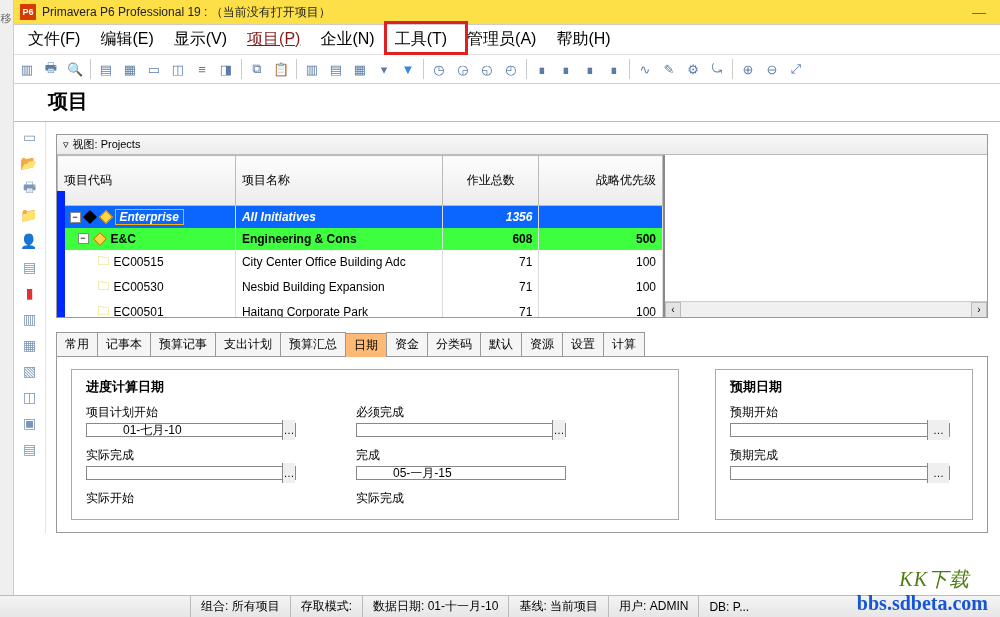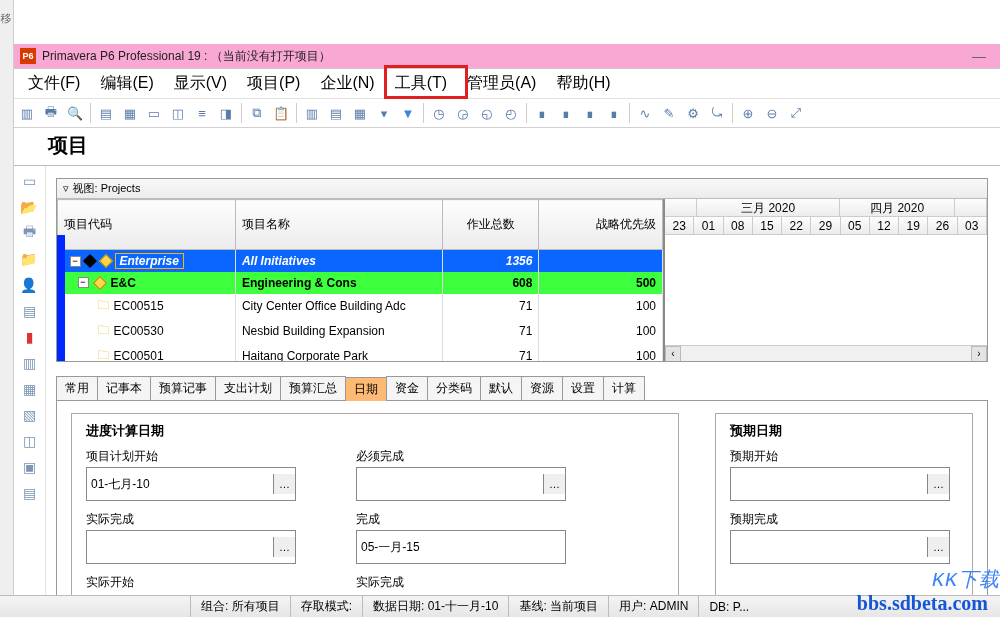--- a/index.html
+++ b/index.html
@@ -1,23 +1,23 @@
 <!DOCTYPE html>
 <html><head>
 <meta charset="utf-8">
 <style>
   *{box-sizing:border-box;margin:0;padding:0;}
   body{font-family:"Microsoft YaHei",Tahoma,Arial,sans-serif;font-size:12px;background:#fff;width:1000px;height:617px;overflow:hidden;position:relative;}
-  .titlebar{display:flex;align-items:center;height:25px;border-bottom:1px solid #ccc;background:#f9a8d4;padding:0 6px;font-size:12px;margin-top:44px;}
+  .titlebar{display:flex;align-items:center;height:25px;border-bottom:1px solid #ccc;background:#fde047;padding:0 6px;font-size:12px;}
   .app-icon{width:16px;height:16px;background:#d83b01;color:#fff;font-size:9px;font-weight:bold;display:flex;align-items:center;justify-content:center;margin-right:6px;}
   .title-text{flex:1;color:#222;}
   .win-btn{width:30px;text-align:center;color:#666;font-size:14px;}
   .menubar{display:flex;align-items:center;height:29px;padding:0 6px;background:#fff;position:relative;}
   .menu-item{padding:3px 8px;margin-right:4px;font-size:16px;color:#000;cursor:default;}
-  .menu-item.disabled{color:#000000;}
+  .menu-item.disabled{color:#7f1d1d;text-decoration:underline;}
   .menu-highlight{position:absolute;border:3px solid #e02020;left:370px;top:-4px;width:84px;height:34px;pointer-events:none;}
   .toolbar{display:flex;align-items:center;height:30px;background:#fff;border-top:1px solid #e0e0e0;border-bottom:1px solid #d0d0d0;padding:0 2px;gap:2px;overflow:hidden;}
   .tbtn{width:22px;height:22px;display:flex;align-items:center;justify-content:center;color:#5a7da8;font-size:13px;border:1px solid transparent;}
   .tbsep{width:1px;height:20px;background:#ccc;margin:0 2px;}
   .page-header{font-size:20px;font-weight:bold;padding:4px 34px 6px 34px;border-bottom:1px solid #bbb;background:#fff;}
   .content-shell{position:relative;display:flex;}
   .left-rail{width:32px;background:#fff;border-right:1px solid #e4e4e4;display:flex;flex-direction:column;align-items:center;gap:8px;padding-top:6px;}
   .rail-icon{width:18px;height:18px;display:flex;align-items:center;justify-content:center;font-size:14px;color:#7a95b5;}
   .main-panel{flex:1;padding:12px 12px 0 10px;}
   .panel{border:1px solid #999;background:#fff;}
@@ -47,31 +47,31 @@
   .tl-sc-btn{width:16px;height:16px;background:#e4e4e4;border:1px solid #bbb;text-align:center;font-size:10px;line-height:14px;}
   
   .tabs{display:flex;margin-top:14px;}
   .tab{border:1px solid #999;border-bottom:none;padding:3px 8px;background:#f5f5f5;font-size:12px;margin-right:-1px;}
   .tab.active{background:#fdba74;position:relative;top:1px;}
   .detail-panel{border:1px solid #999;padding:12px 14px;display:flex;gap:36px;}
   .group-box{border:1px solid #aaa;padding:8px 14px 10px 14px;position:relative;}
   .group-box .gtitle{font-weight:bold;font-size:13px;margin-bottom:8px;}
   .fld-row{display:flex;flex-direction:column;margin-bottom:10px;}
   .fld-lab{font-size:12px;margin-bottom:2px;}
-  .fld-input{height:34px;border:1px solid #888;background:#fff;display:flex;align-items:center;width:210px;}
+  .fld-input{height:14px;border:1px solid #888;background:#fff;display:flex;align-items:center;width:210px;padding-left:32px;}
   .fld-input input{border:none;flex:1;padding:0 4px;font-size:12px;outline:none;background:transparent;}
   .fld-btn{width:22px;height:20px;border-left:1px solid #888;background:#efefef;text-align:center;font-size:11px;line-height:20px;}
   .group-left{flex:1;}
   .group-left .cols{display:flex;gap:60px;}
   .group-right{width:258px;}
   
   .statusbar{position:absolute;bottom:0;left:0;right:0;height:22px;background:linear-gradient(#f4f4f4,#e6e6e6);border-top:1px solid #bbb;display:flex;align-items:center;font-size:12px;gap:0;padding-left:190px;}
   .sb-cell{border-left:1px solid #bbb;padding:0 10px;height:100%;display:flex;align-items:center;}
   
-  .wm1{position:absolute;right:0;bottom:24px;color:#3b82f6;font-family:Liberation Mono, monospace;font-size:20px;font-style:italic;letter-spacing:1px;}
+  .wm1{position:absolute;right:30px;bottom:24px;color:#4d7c0f;font-family:Liberation Serif, serif;font-size:20px;font-style:italic;letter-spacing:1px;}
   .wm2{position:absolute;right:12px;bottom:2px;color:#1556d6;font-family:"Comic Sans MS",cursive;font-size:20px;font-weight:bold;}
   .left-edge{position:absolute;left:0;top:0;width:14px;height:100%;background:#efefef;border-right:1px solid #ccc;writing-mode:vertical-rl;font-size:11px;color:#666;padding-top:4px;}
   .enterprise .indent{display:inline-flex;align-items:center;gap:2px;padding-left:6px;}
   tr.ec td:first-child{padding-left:20px;}
   .bar-blue{position:absolute;left:0;width:8px;background:#0026ff;}
 </style>
 </head>
 <body>
 
 <div class="left-edge">移</div>
@@ -239,41 +239,20 @@
                       </span>
                     </td>
                 <td>Harbour Pointe Assisted Living</td>
                     <td class="num">131</td>
                     <td class="num">100</td>
               </tr>
             </tbody>
               </table>
           </div>
           <div class="grid-right">
-            <div class="tl-months">
-              <div class="tl-mrow">
-                <div class="tl-cell" style="flex:0 0 32px;border-left:none;"></div>
-                <div class="tl-cell" style="flex:5;">三月 2020</div>
-                <div class="tl-cell" style="flex:4;">四月 2020</div>
-                <div class="tl-cell" style="flex:0 0 32px;"></div>
-              </div>
-              <div class="tl-mrow" id="tl-days">
-                  <div class="tl-cell">23</div>
-                  <div class="tl-cell">01</div>
-                  <div class="tl-cell">08</div>
-                  <div class="tl-cell">15</div>
-                  <div class="tl-cell">22</div>
-                  <div class="tl-cell">29</div>
-                  <div class="tl-cell">05</div>
-                  <div class="tl-cell">12</div>
-                  <div class="tl-cell">19</div>
-                  <div class="tl-cell">26</div>
-                  <div class="tl-cell">03</div>
-                </div>
-            </div>
             <div class="tl-body"></div>
             <div class="tl-scroll">
               <div class="tl-sc-btn">‹</div>
               <div style="flex:1;"></div>
               <div class="tl-sc-btn">›</div>
             </div>
           </div>
         </div>
       </div>
 

